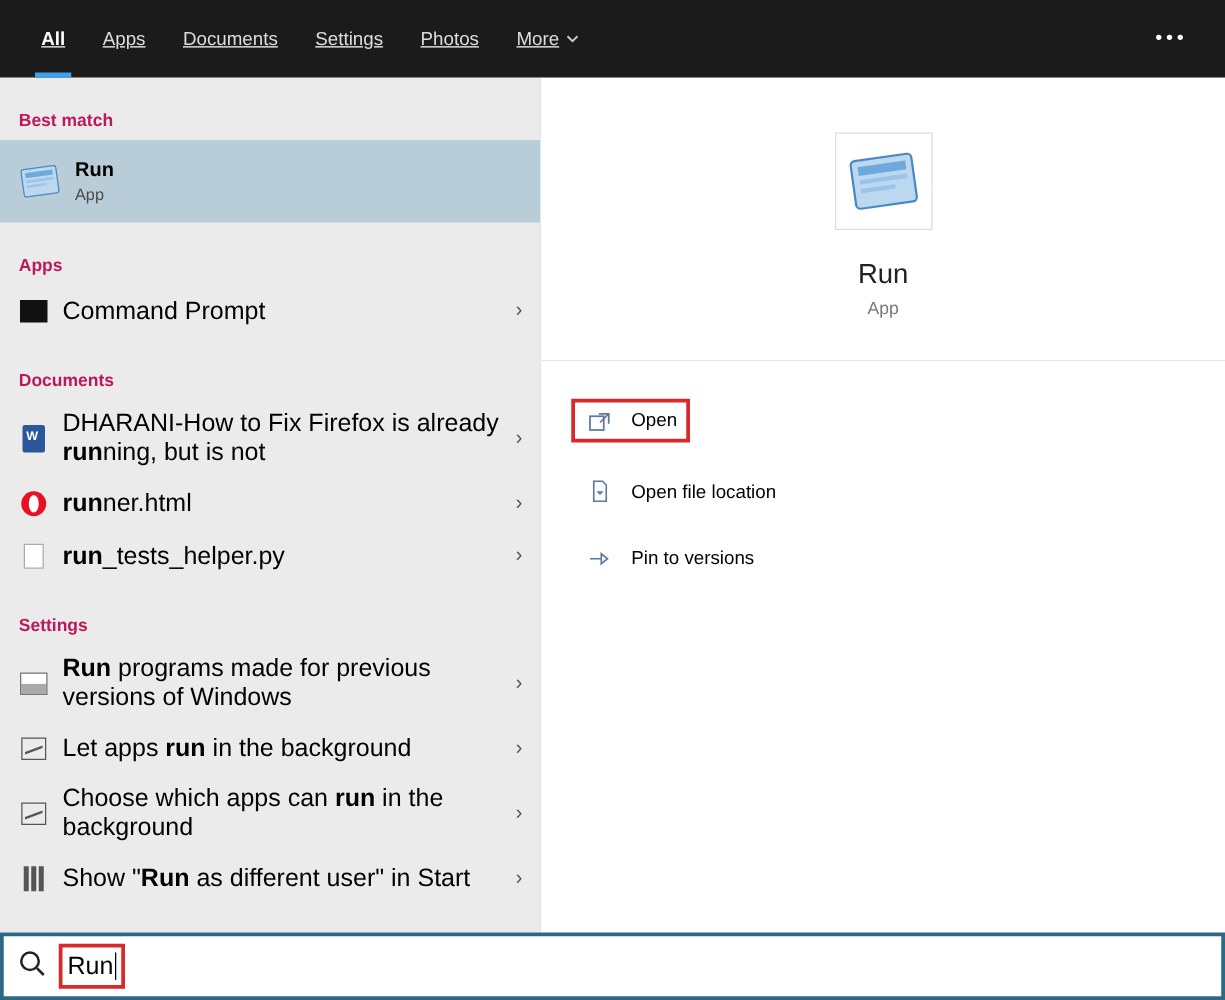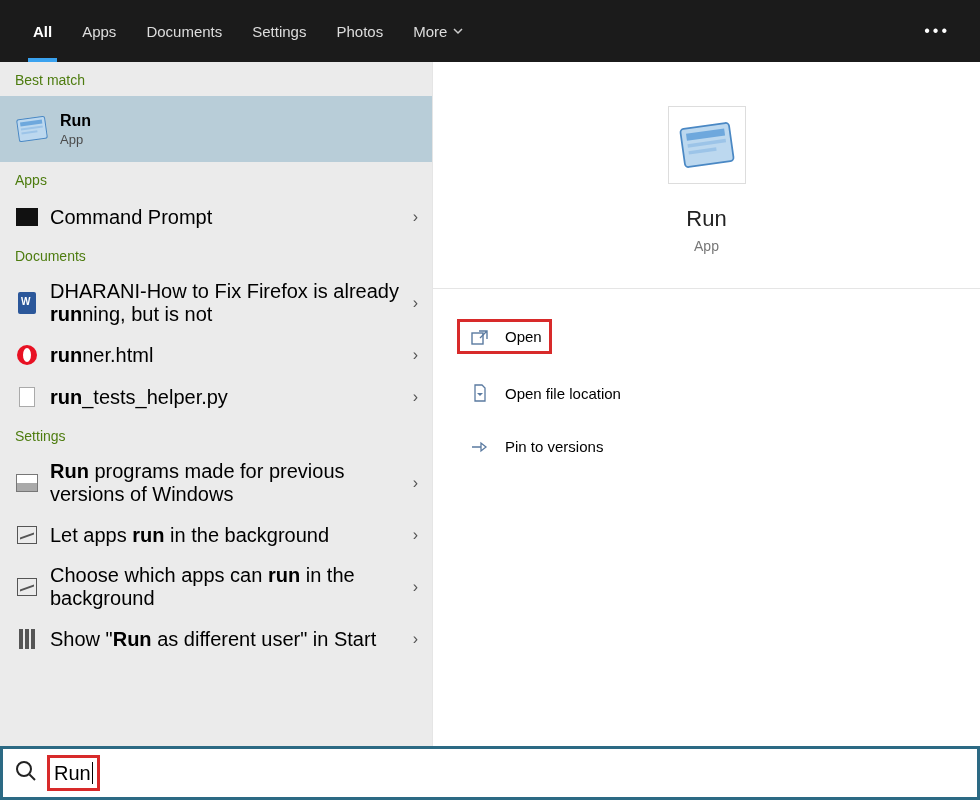--- a/index.html
+++ b/index.html
@@ -1,31 +1,31 @@
 <!DOCTYPE html>
 <html><head>
 <meta charset="utf-8">
 <style>
   * { box-sizing: border-box; margin: 0; padding: 0; font-family: "Segoe UI", Arial, sans-serif; }
   body { width: 980px; height: 800px; background: #fff; overflow: hidden; position: relative; }
 
   
   .topbar { height: 62px; background: #1b1b1b; display: flex; align-items: center; padding: 0 18px; color: #fff; position: relative; }
-  .tabs { display: flex; height: 100%; }
+  .tabs { display: flex; height: 100%; text-decoration: underline; }
   .tab { font-size: 15px; padding: 0 15px; height: 100%; display: flex; align-items: center; cursor: pointer; color: #ddd; position: relative; }
   .tab.active { color: #fff; font-weight: 600; }
   .tab.active::after { content: ""; position: absolute; bottom: 0; left: 10px; right: 10px; height: 4px; background: #3aa2ef; }
   .chev-down { margin-left: 5px; }
   .ellipsis { position: absolute; right: 30px; top: 50%; transform: translateY(-50%); color:#fff; letter-spacing:3px; font-size:16px; cursor:pointer; }
 
   .main { display: flex; height: 710px; }
   .left { width: 433px; background: #ebebeb; border-right: 1px solid #e5e5e5; overflow: hidden; }
   .right { flex: 1; background: #fff; padding: 0; }
 
-  .section-header { font-size: 14px; font-weight: 400; padding: 10px 15px 8px; color: #4d7c0f; }
+  .section-header { font-size: 14px; font-weight: 700; padding: 10px 15px 8px; color: #be185d; margin-top: 16px; }
 
   .result-row { display: flex; align-items: center; padding: 8px 14px; position: relative; cursor: pointer; }
   .result-row .icon-slot { width: 26px; height: 26px; display:flex; align-items:center; justify-content:center; margin-right:10px; flex-shrink:0;}
   .result-row .label { font-size: 20px; flex: 1; padding-right: 8px; }
   .result-row .chev { color: #555; font-size: 16px; }
   .best-match { background: #b8cdd8; padding: 15px 14px; }
   .best-match .icon-slot { width: 36px; height:36px; }
   .best-match .title { font-weight: 600; font-size: 16px; }
   .best-match .subtitle { font-size: 13px; color:#4b4b4b; margin-top:2px;}
   b { font-weight: 700; }

